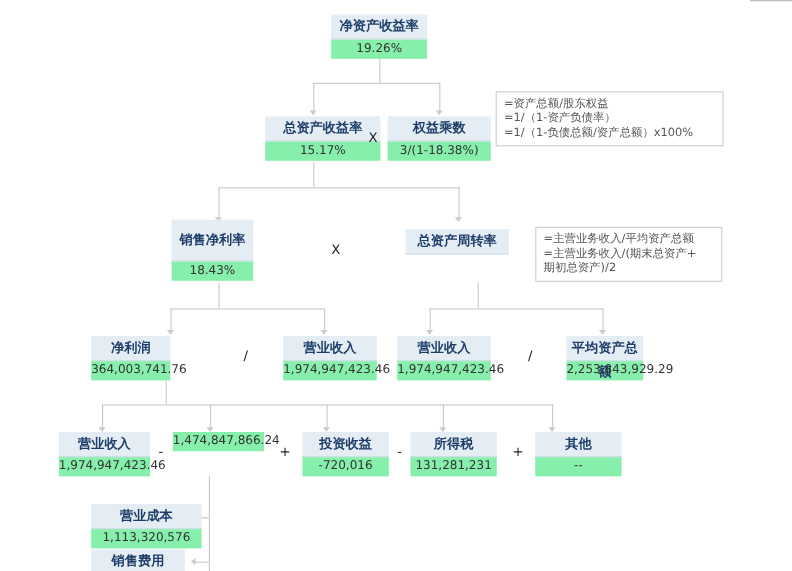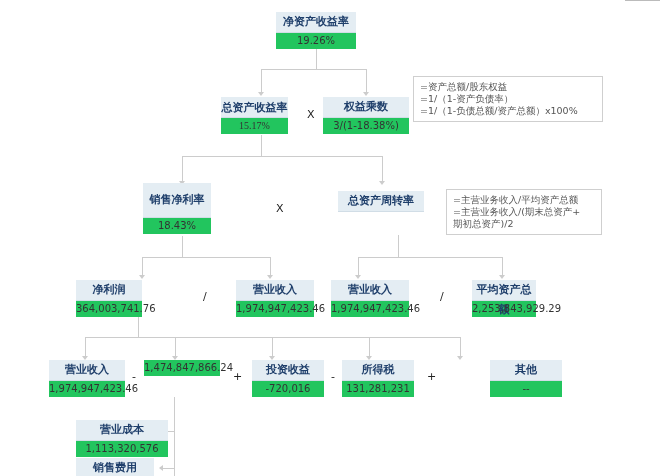--- a/index.html
+++ b/index.html
@@ -1,21 +1,21 @@
 <!DOCTYPE html>
 <html><head>
 <meta charset="utf-8">
 <style>
   html, body { margin: 0; padding: 0; background: #ffffff; }
   body { width: 660px; height: 476px; position: relative; overflow: hidden;
          font-family: "DejaVu Sans", "Liberation Sans", sans-serif; }
   .node { position: absolute; text-align: center; }
   .node .hd { background: #e4edf3; color: #1f3f6b; font-weight: bold; font-size: 11px;
               line-height: 20px; height: 20px; border-bottom: 1px solid #d1dde6; }
-  .node .vl { background: #22c55e; color: #333333; font-size: 10px; line-height: 16px; height: 16px; }
+  .node .vl { background: #86efac; color: #333333; font-size: 10px; line-height: 16px; height: 16px; }
   .node.tall .hd { height: 34px; line-height: 34px; }
   .op { position: absolute; font-size: 11px; color: #222; }
   .note { position: absolute; border: 1px solid #cfcfcf; background: #ffffff; color: #555;
           font-size: 9.5px; line-height: 12px; padding: 4px 6px; white-space: pre-line; }
   .line { position: absolute; background: #cccccc; }
   .arrow { position: absolute; width: 0; height: 0; border-left: 3px solid transparent;
            border-right: 3px solid transparent; border-top: 4px solid #cccccc; }
   .arrow-left { position: absolute; width: 0; height: 0; border-top: 3px solid transparent;
            border-bottom: 3px solid transparent; border-right: 4px solid #cccccc; }
   .topbar { position: absolute; top: 0; left: 625px; width: 35px; height: 1px; background: #bbb; }
@@ -29,21 +29,21 @@
   <div class="hd">净资产收益率</div>
   <div class="vl">19.26%</div>
 </div>
 <div class="line" style="left:316px;top:49px;width:1px;height:20px;"></div>
 <div class="line" style="left:261px;top:69px;width:106px;height:1px;"></div>
 <div class="line" style="left:261px;top:69px;width:1px;height:24px;"></div>
 <div class="line" style="left:366px;top:69px;width:1px;height:24px;"></div>
 <div class="arrow" style="left:258px;top:92px;"></div>
 <div class="arrow" style="left:363px;top:92px;"></div>
 
-<div class="node" style="left:221px;top:97px;width:67px;font-family:Liberation Serif, serif;">
+<div class="node" style="left:221px;top:97px;width:96px;">
   <div class="hd">总资产收益率</div>
   <div class="vl">15.17%</div>
 </div>
 <div class="op" style="left:307px;top:108px;">X</div>
 <div class="node" style="left:323px;top:97px;width:86px;">
   <div class="hd">权益乘数</div>
   <div class="vl">3/(1-18.38%)</div>
 </div>
 <div class="note" style="left:413px;top:76px;width:176px;">=资产总额/股东权益
 =1/（1-资产负债率）
@@ -126,21 +126,21 @@
 <div class="node" style="left:252px;top:360px;width:72px;">
   <div class="hd">投资收益</div>
   <div class="vl">-720,016</div>
 </div>
 <div class="op" style="left:331px;top:370px;">-</div>
 <div class="node" style="left:342px;top:360px;width:72px;">
   <div class="hd">所得税</div>
   <div class="vl">131,281,231</div>
 </div>
 <div class="op" style="left:427px;top:370px;">+</div>
-<div class="node" style="left:446px;top:360px;width:72px;margin-left:44px;">
+<div class="node" style="left:446px;top:360px;width:72px;">
   <div class="hd">其他</div>
   <div class="vl">--</div>
 </div>
 
 <div class="line" style="left:174px;top:397px;width:1px;height:79px;"></div>
 <div class="line" style="left:163px;top:431px;width:11px;height:1px;"></div>
 <div class="arrow-left" style="left:159px;top:428px;"></div>
 <div class="line" style="left:163px;top:468px;width:11px;height:1px;"></div>
 <div class="arrow-left" style="left:159px;top:465px;"></div>
 

